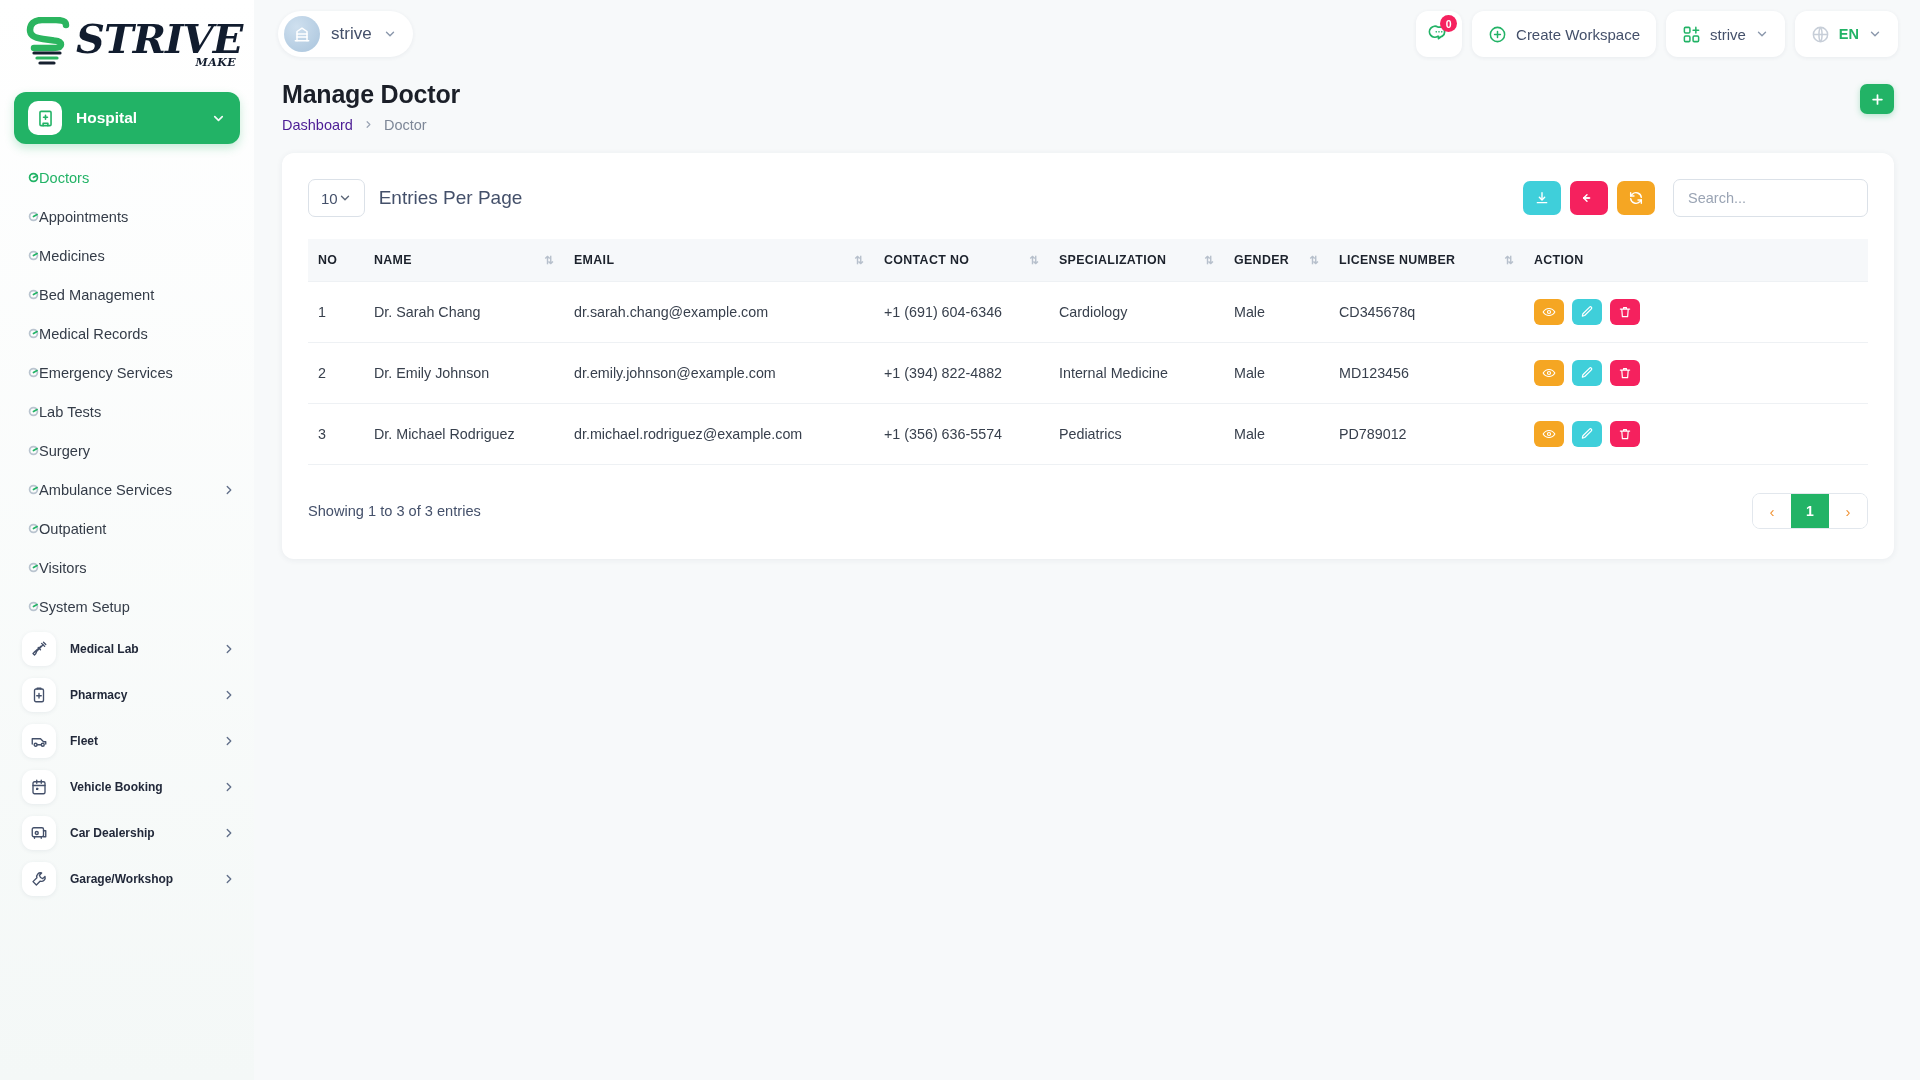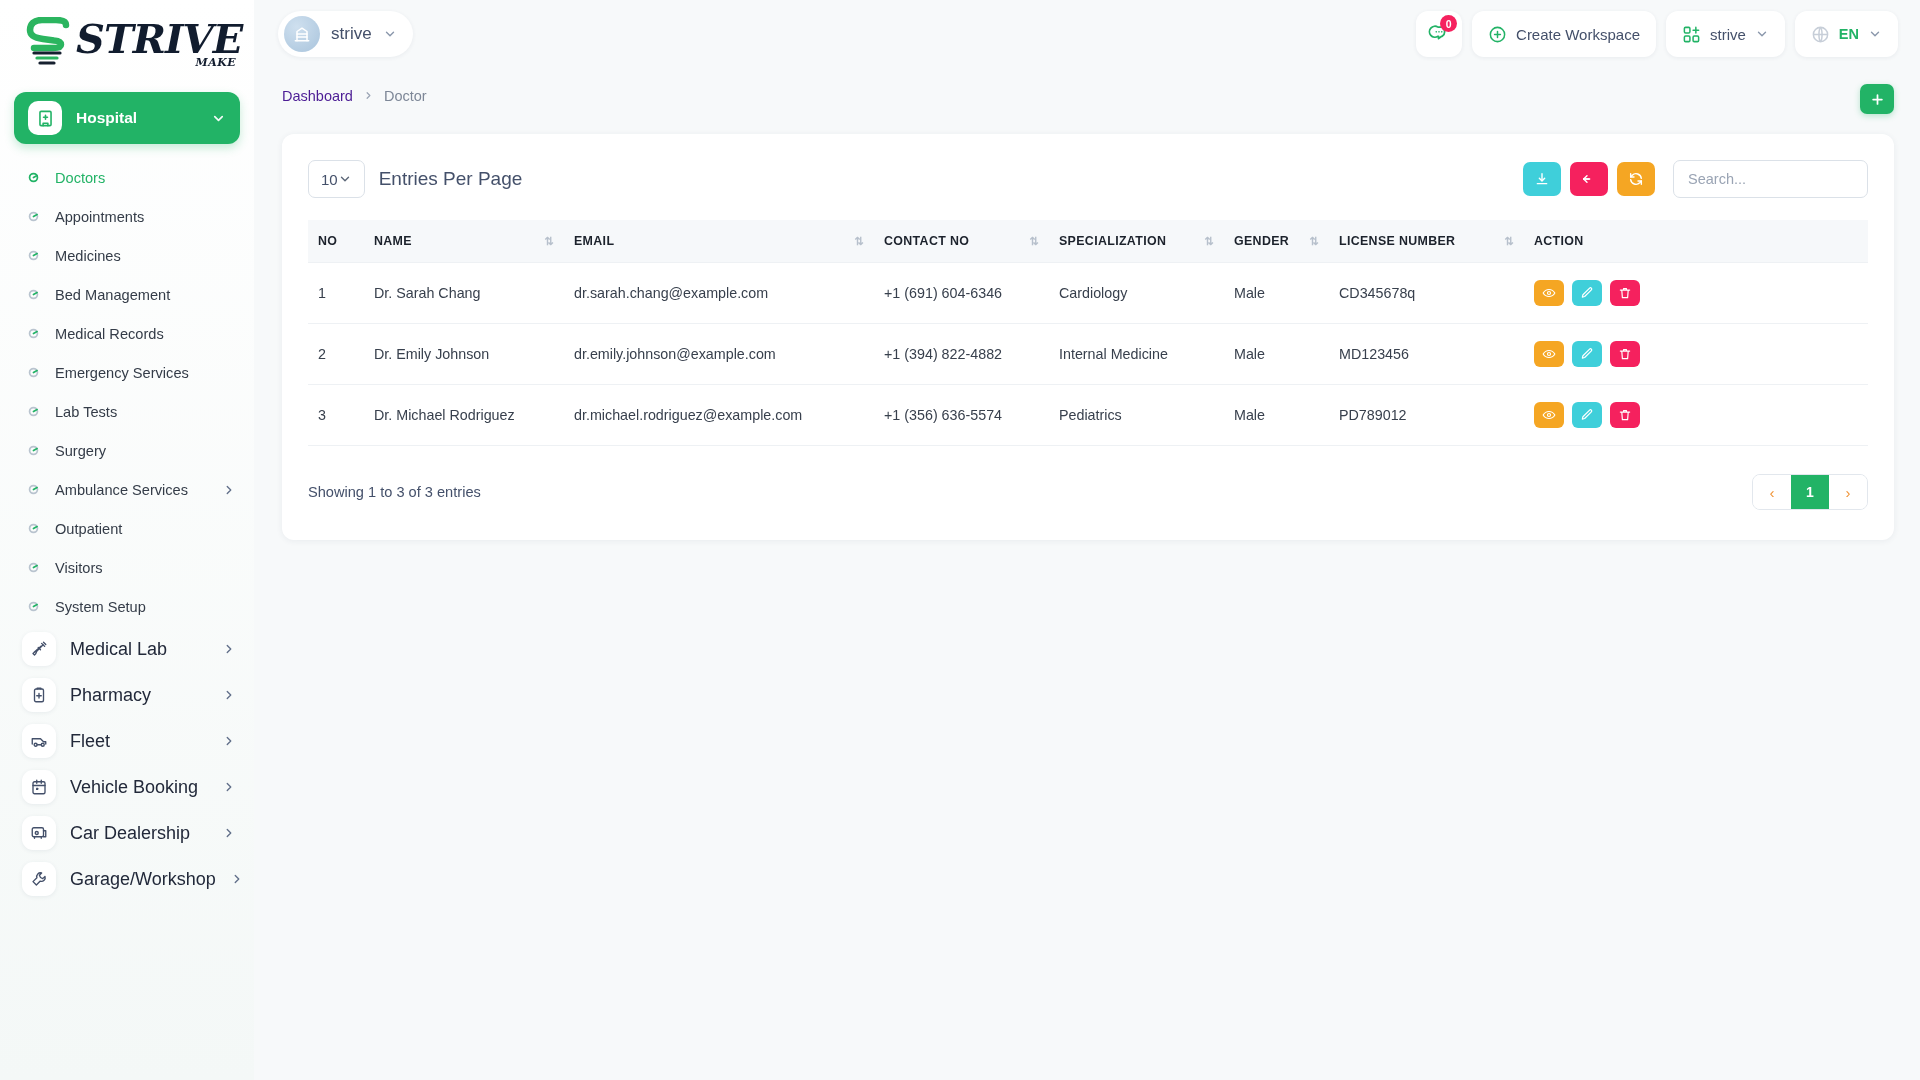--- a/index.html
+++ b/index.html
@@ -50,39 +50,39 @@
   .module-icon {
     width: 34px; height: 34px; border-radius: 10px; background: #fff;
     display: flex; align-items: center; justify-content: center;
     color: #22b366; flex: 0 0 34px;
   }
   .module-label { color: #fff; font-weight: 700; font-size: 15.5px; flex: 1; }
   .module-chev { color: #fff; opacity: .95; display:flex; }
 
   .nav-list { padding: 4px 0 0 0; }
   .nav-sub {
-    display: flex; align-items: center; gap: 16px;
+    display: flex; align-items: center; 
     height: 39px; padding: 0 18px 0 28px; cursor: pointer;
   }
   .dot-icon { width: 11px; height: 11px; flex: 0 0 11px; display:flex; }
   .nav-sub-label { font-size: 14.6px; color: #343c48; flex: 1; }
   .nav-sub.active .nav-sub-label { color: #22b366; }
   .chev-right { color: #62708a; display:flex; }
 
   .nav-main {
     display: flex; align-items: center; gap: 14px;
     height: 46px; margin: 0 10px; padding: 0 8px 0 12px; cursor: pointer;
   }
   .main-icon {
     width: 34px; height: 34px; border-radius: 11px; background: #fff;
     display: flex; align-items: center; justify-content: center;
     color: #44506a; flex: 0 0 34px;
     box-shadow: 0 1px 4px rgba(40,60,90,.08);
   }
-  .nav-main-label { font-size: 18px; color: #22293a; font-weight: 400; flex: 1; }
+  .nav-main-label { font-size: 12px; color: #22293a; font-weight: 700; flex: 1; }
 
   
   .main { flex: 1; height: 1080px; display: flex; flex-direction: column; min-width: 0; }
 
   .topbar {
     height: 68px; display: flex; align-items: center;
     padding: 0 22px 0 24px; gap: 10px;
     background: #f7f9fa;
   }
   .ws-pill {
@@ -516,20 +516,21 @@
       <span class="chev">
         <svg width="14" height="14" viewBox="0 0 24 24" fill="none" stroke="currentColor" stroke-width="2.4" stroke-linecap="round" stroke-linejoin="round">
             <polyline points="6 9 12 15 18 9"></polyline>
           </svg>
       </span>
     </div>
   </header>
 
   <div class="page-head">
     <div style="flex:1">
+      <div class="page-title">Manage Doctor</div>
       <div class="crumbs">
         <span class="crumb-link">Dashboard</span>
         <span class="crumb-sep">
           <svg width="11" height="11" viewBox="0 0 24 24" fill="none" stroke="#9aa4b4" stroke-width="2.6" stroke-linecap="round" stroke-linejoin="round">
               <polyline points="9 6 15 12 9 18"></polyline>
             </svg>
         </span>
         <span class="crumb-cur">Doctor</span>
       </div>
     </div>

